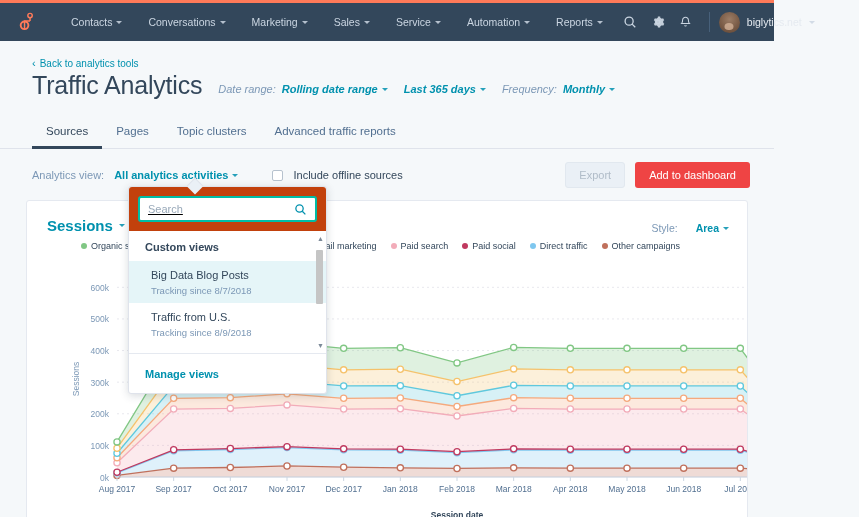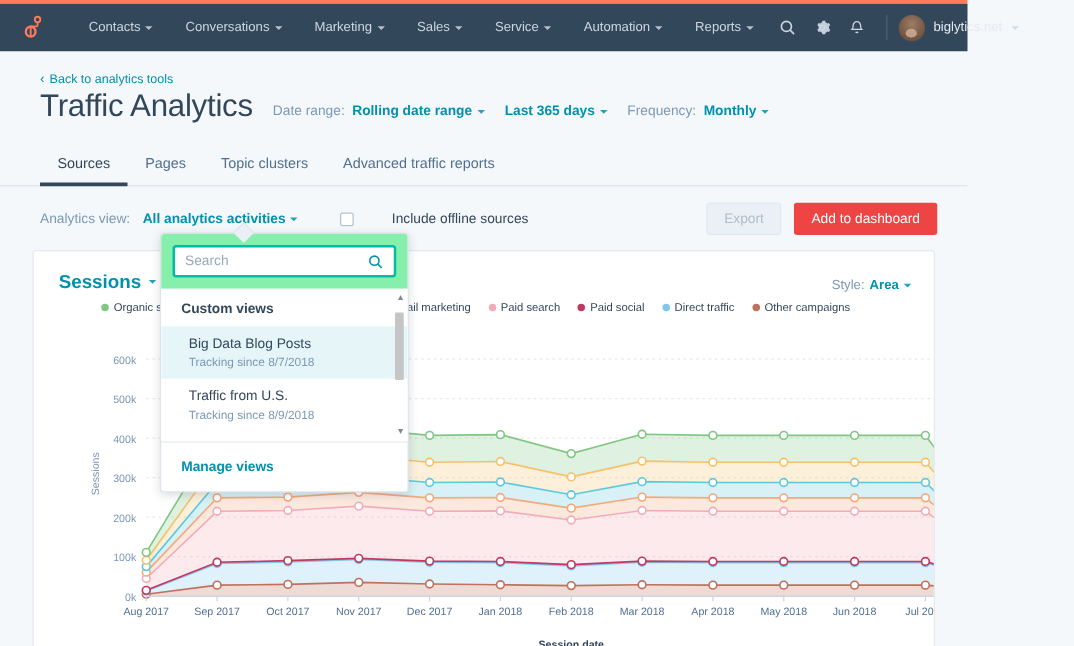--- a/index.html
+++ b/index.html
@@ -48,21 +48,21 @@
 
   
   .page-head { padding: 12px 0 0 32px; }
   .back-link {
     color: #0091ae; font-size: 10px; display: inline-flex; align-items: center;
     gap: 4px; cursor: pointer; margin-bottom: 2px;
   }
   .chev-l { font-size: 11px; line-height: 1; }
   .title-row { display: flex; align-items: flex-end; gap: 16px; }
   .page-title { font-size: 25px; color: #33475b; font-weight: 400; letter-spacing: -.2px; }
-  .ctl-group { display: flex; align-items: center; gap: 6px; padding-bottom: 5px; }
+  .ctl-group { display: flex; align-items: center; gap: 6px; padding-bottom: 5px; font-style: italic; }
   .ctl-label { font-size: 11px; color: #7c98b6; }
   .ctl-value {
     font-size: 11px; color: #0091ae; font-weight: bold; cursor: pointer;
     display: inline-flex; align-items: center; gap: 4px;
   }
 
   
   .tabs { display: flex; gap: 0; padding-left: 32px; margin-top: 18px; }
   .tab {
     font-size: 11.5px; color: #516f90; padding: 7px 14px 9px; cursor: pointer;
@@ -72,40 +72,40 @@
   .tabs-rule { height: 1px; background: #dfe3eb; margin-top: -1px; }
 
   
   .filter-bar {
     display: flex; align-items: center; padding: 13px 24px 12px 32px; gap: 10px;
   }
   .chk {
     width: 11px; height: 11px; border: 1px solid #b6c2ce; border-radius: 2px;
     background: #fff; display: inline-block; flex: none;
   }
-  .chk-label { font-size: 11px; color: #33475b; margin-left: 20px; }
+  .chk-label { font-size: 11px; color: #33475b; }
   .spacer { flex: 1; }
   .btn {
     font-size: 11px; padding: 6px 13px; border-radius: 3px; cursor: pointer;
     border: 1px solid transparent; white-space: nowrap;
   }
   .btn-secondary { background: #eaf0f6; color: #b0bcc8; border-color: #e1e8ef; }
   .btn-primary { background: #ef4444; color: #fff; }
 
   
   .card {
     margin: 0 26px; background: #fff; border: 1px solid #e5e9f0;
     border-radius: 3px; height: 330px; position: relative; overflow: hidden;
   }
   .card-head { display: flex; align-items: flex-start; padding: 16px 18px 0 20px; }
   .metric-sel {
     font-size: 15px; color: #0091ae; font-weight: bold; cursor: pointer;
     display: inline-flex; align-items: center; gap: 6px;
   }
-  .style-sel { margin-left: auto; display: flex; align-items: flex-start; gap: 4px; padding-top: 5px;}
+  .style-sel { margin-left: auto; display: flex; align-items: flex-start; gap: 18px; padding-top: 5px;}
   .style-label { font-size: 10.5px; color: #7c98b6; }
   .style-value {
     font-size: 10.5px; color: #0091ae; font-weight: bold; cursor: pointer;
     display: inline-flex; align-items: center; gap: 4px;
   }
   .legend {
     display: flex; flex-wrap: nowrap; gap: 14px; padding: 7px 20px 0 54px;
     align-items: center;
   }
   .leg { display: inline-flex; align-items: center; gap: 4px; cursor: pointer; }
@@ -119,21 +119,21 @@
   .popover {
     position: absolute; left: 128px; top: 186px; width: 199px;
     background: #fff; border: 1px solid #dfe3eb; border-radius: 3px;
     box-shadow: 0 2px 8px rgba(45,62,80,.18); z-index: 40;
   }
   .pop-arrow {
     position: absolute; top: -7px; left: 60px; width: 12px; height: 12px;
     background: #eaf0f6; border-left: 1px solid #dfe3eb; border-top: 1px solid #dfe3eb;
     transform: rotate(45deg);
   }
-  .pop-search-zone { background: #86efac; padding: 9px 9px; border-radius: 3px 3px 0 0; }
+  .pop-search-zone { background: #c2410c; padding: 9px 9px; border-radius: 3px 3px 0 0; text-decoration: underline; }
   .searchbox {
     display: flex; align-items: center; background: #fff; border: 2px solid #00bda5;
     border-radius: 3px; padding: 4px 8px; height: 26px;
   }
   .searchbox input {
     border: none; outline: none; flex: 1; font-size: 11px; color: #33475b;
     font-family: "Liberation Sans", sans-serif; background: transparent;
   }
   .searchbox input::placeholder { color: #99a9b9; }
   .pop-list { position: relative; max-height: 122px; overflow: hidden; background:#fff; }

